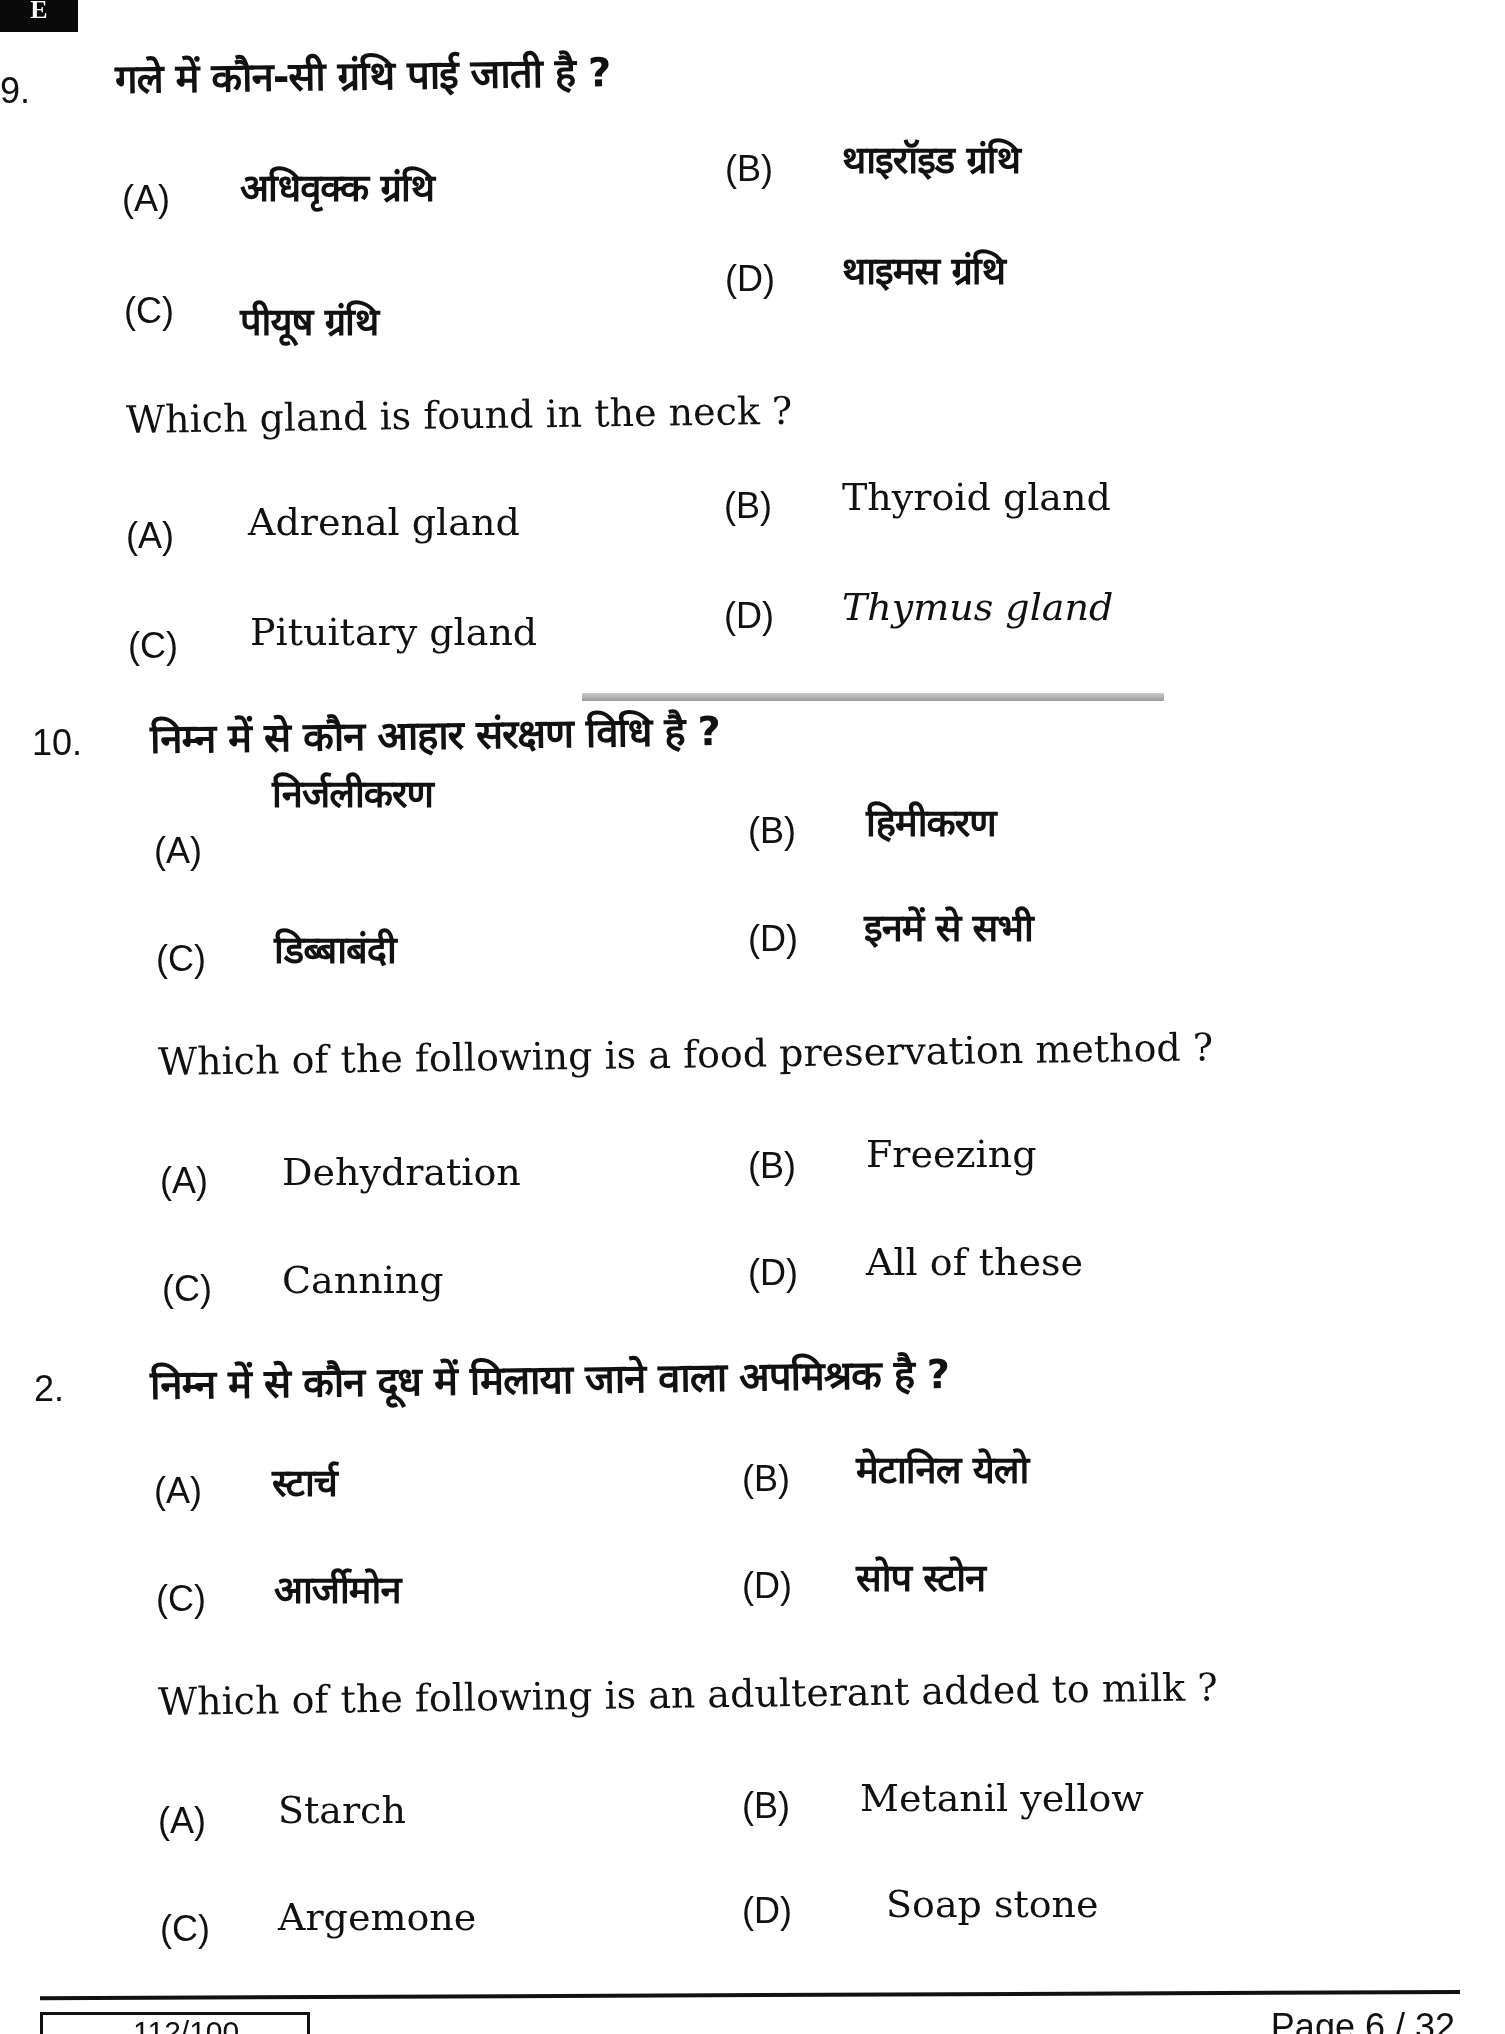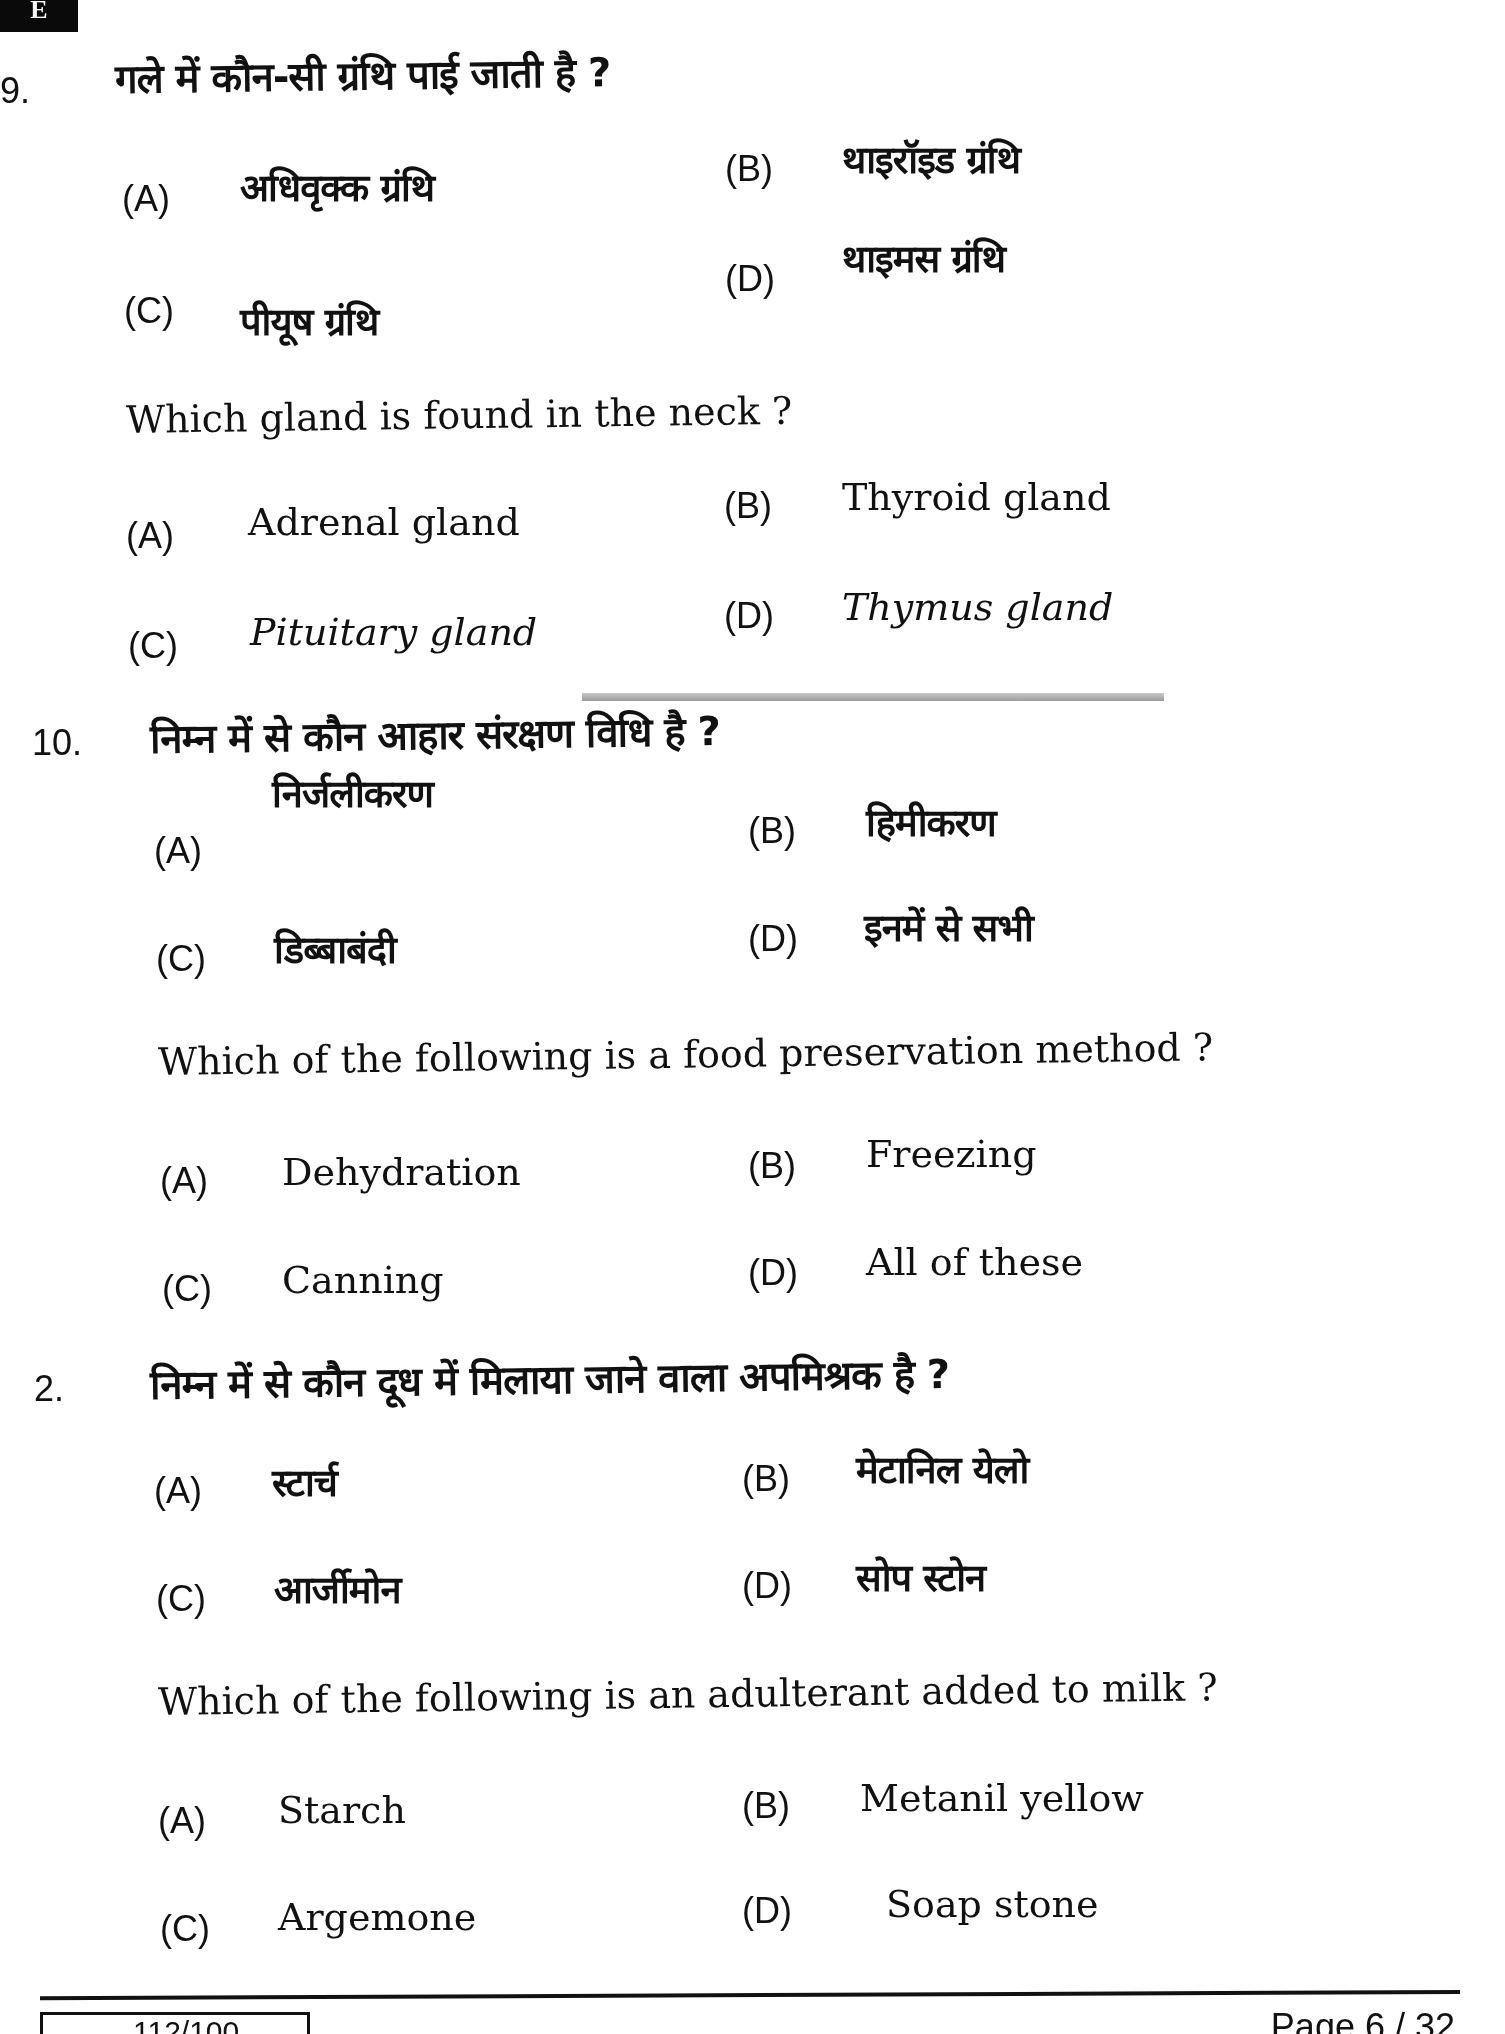--- a/index.html
+++ b/index.html
@@ -66,30 +66,30 @@
   <span class="qnum" style="left:0px; top:70px;">9.</span>
   <span class="qtext-hi" style="left:115px; top:50px;">गले में कौन-सी ग्रंथि पाई जाती है ?</span>
 
   <span class="opt-label" style="left:122px; top:178px;">(A)</span>
   <span class="opt-hi" style="left:240px; top:160px;">अधिवृक्क ग्रंथि</span>
   <span class="opt-label" style="left:725px; top:148px;">(B)</span>
   <span class="opt-hi" style="left:842px; top:132px;">थाइरॉइड ग्रंथि</span>
   <span class="opt-label" style="left:124px; top:290px;">(C)</span>
   <span class="opt-hi" style="left:240px; top:272px;margin-top:22px;">पीयूष ग्रंथि</span>
   <span class="opt-label" style="left:725px; top:258px;">(D)</span>
-  <span class="opt-hi" style="left:842px; top:231px;">थाइमस ग्रंथि</span>
+  <span class="opt-hi" style="left:842px; top:243px;">थाइमस ग्रंथि</span>
 
   <span class="qtext-en" style="left:126px; top:398px;">Which gland is found in the neck ?</span>
 
   <span class="opt-label" style="left:126px; top:515px;">(A)</span>
   <span class="opt-en" style="left:248px; top:500px;">Adrenal gland</span>
   <span class="opt-label" style="left:724px; top:485px;">(B)</span>
   <span class="opt-en" style="left:842px; top:475px;">Thyroid gland</span>
   <span class="opt-label" style="left:128px; top:625px;">(C)</span>
-  <span class="opt-en" style="left:250px; top:610px;font-style:italic;">Pituitary gland</span>
+  <span class="opt-en" style="left:250px; top:610px;">Pituitary gland</span>
   <span class="opt-label" style="left:724px; top:595px;">(D)</span>
   <span class="opt-en" style="left:842px; top:585px;font-style:italic;">Thymus gland</span>
 </div>
 
 <div class="gray-bar"></div>
 
 <div>
   <span class="qnum" style="left:32px; top:722px;">10.</span>
   <span class="qtext-hi" style="left:150px; top:710px;">निम्न में से कौन आहार संरक्षण विधि है ?</span>
 

